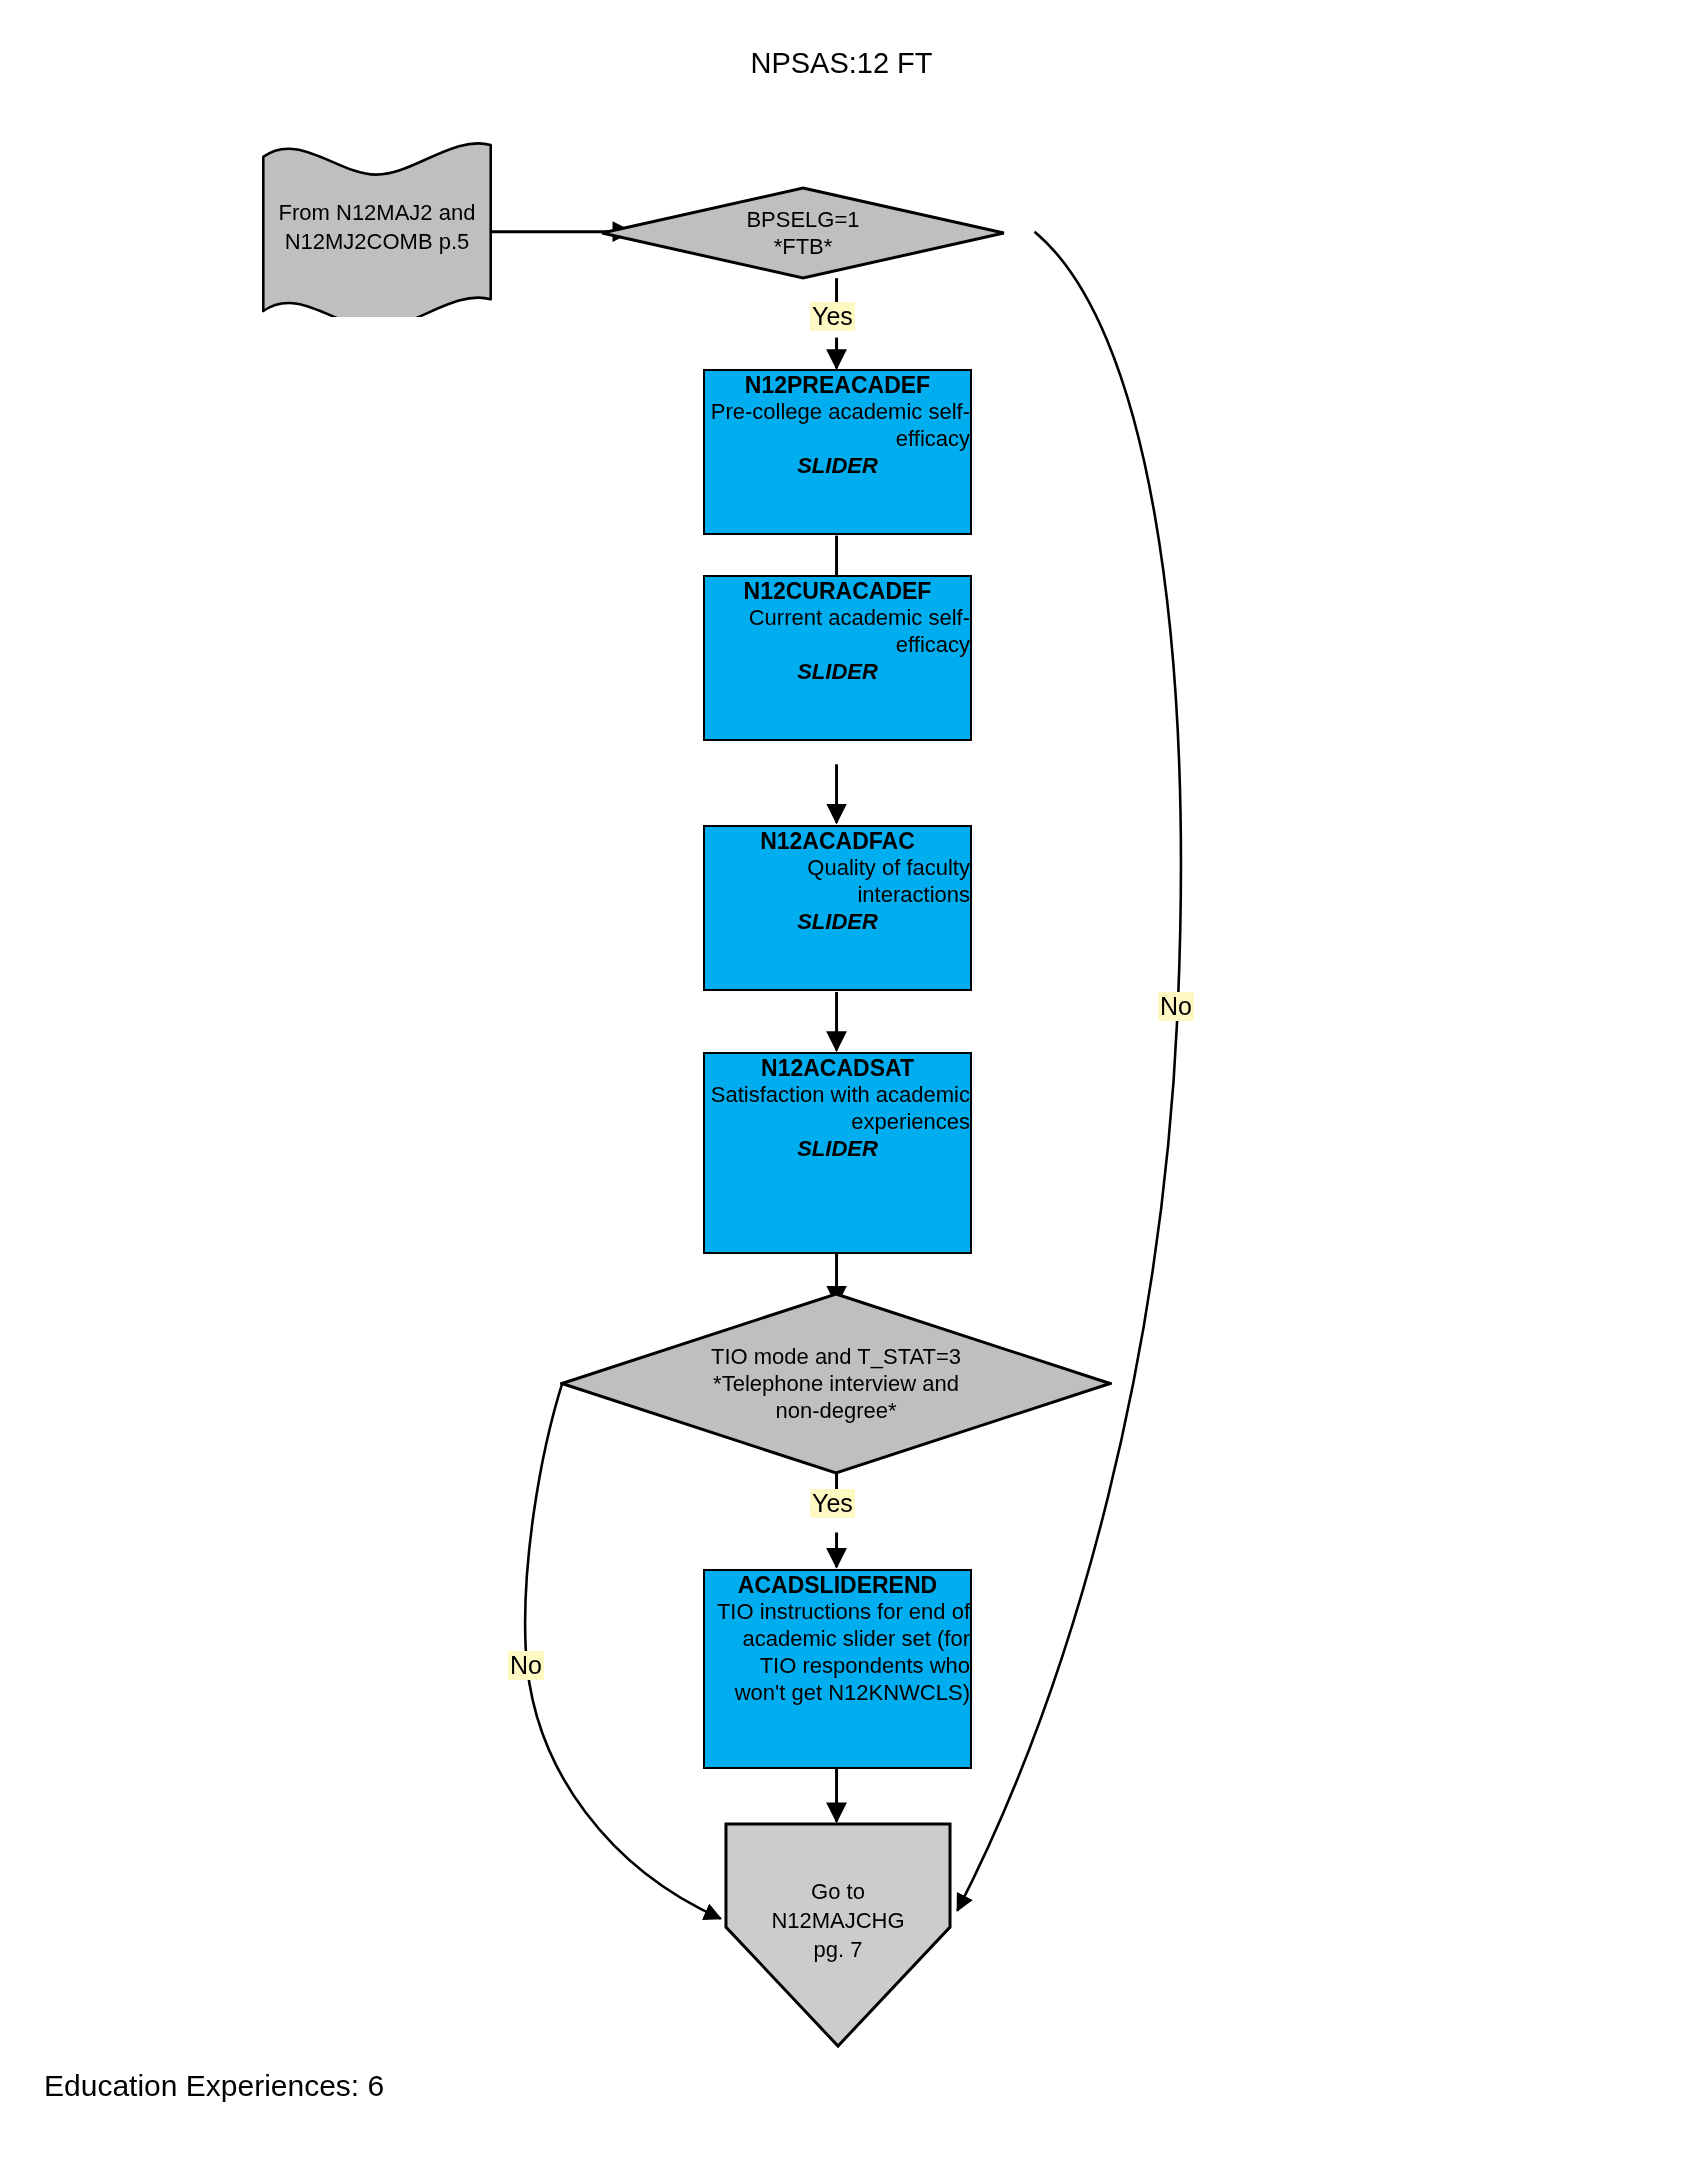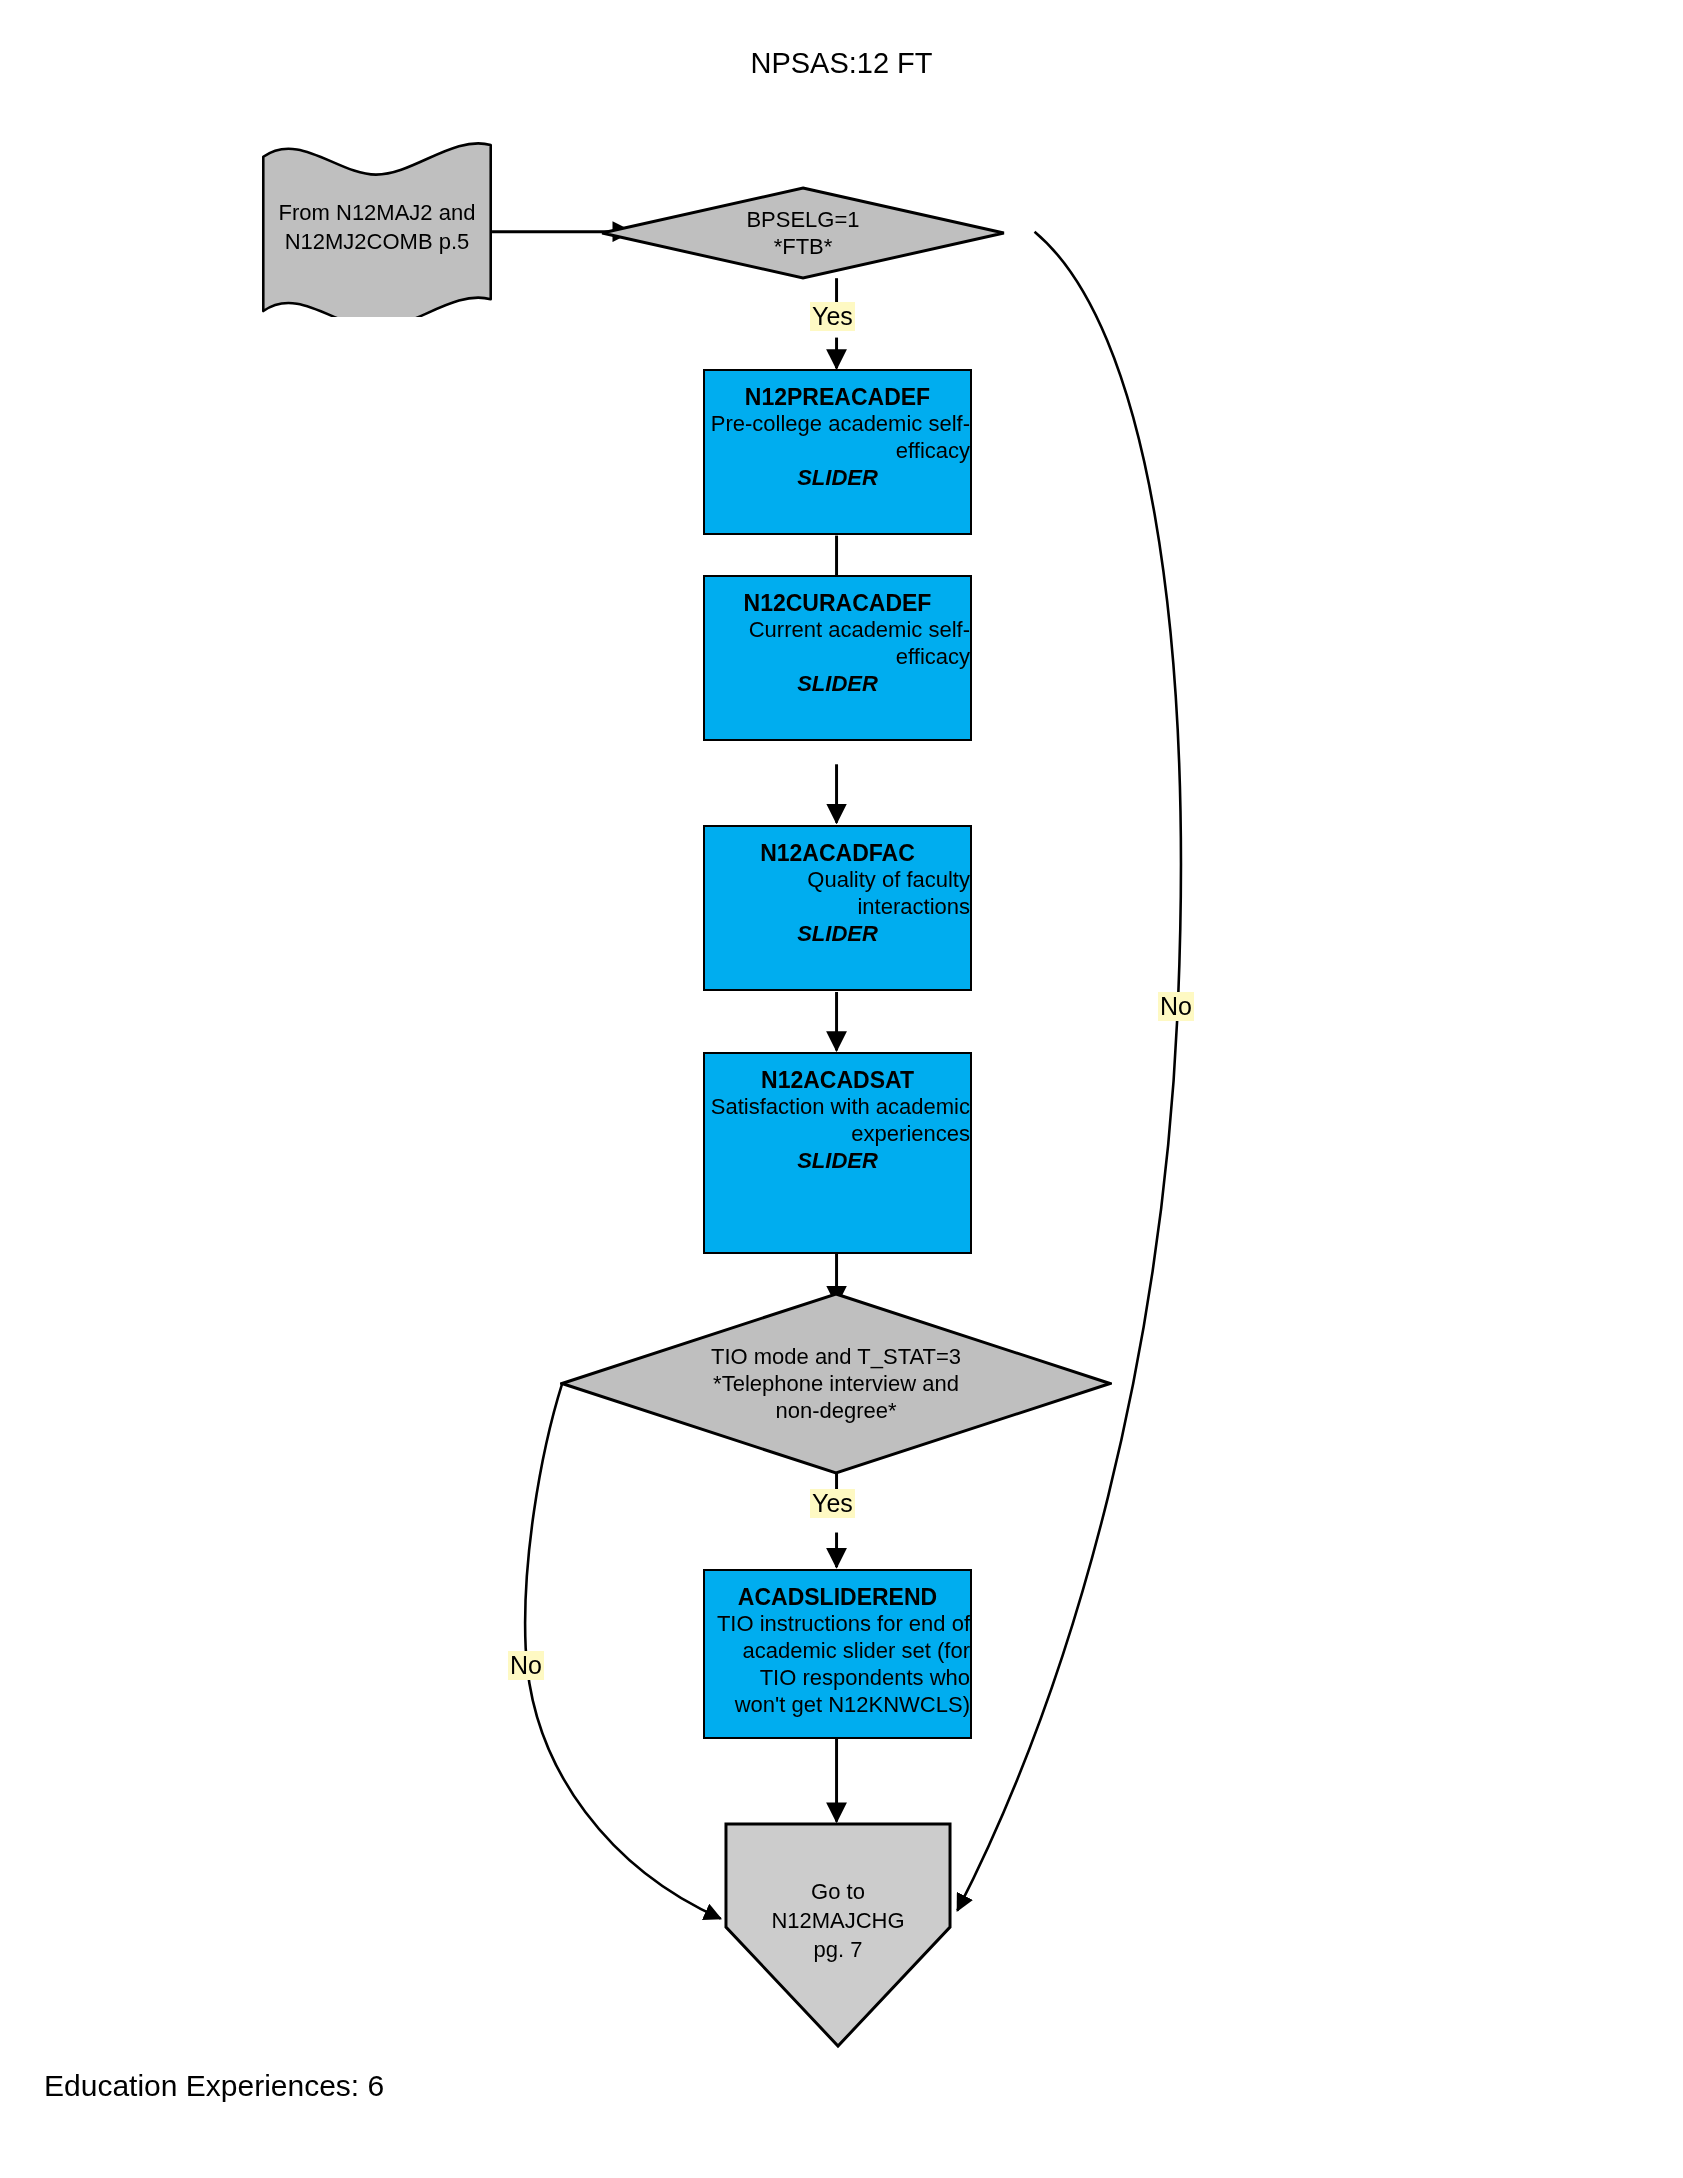--- a/index.html
+++ b/index.html
@@ -47,21 +47,21 @@
     left: 44px;
     top: 2069px;
     font-size: 30px;
     white-space: nowrap;
   }
   
   .proc-box {
     border: 2px solid #000000;
     background: #00ADEF;
     text-align: center;
-    padding-top: 12px;
+    padding-top: 0;
   }
   .proc-box .code {
     font-size: 23px;
     font-weight: bold;
     line-height: 1.22;
     display: block;
   }
   .proc-box .desc {
     font-size: 22px;
     line-height: 1.22;
@@ -235,21 +235,21 @@
     <svg width="552" height="183" viewBox="0 0 558 185">
       <polygon points="279,2 556,92.5 279,183 2,92.5" fill="#BFBFBF" stroke="#000000" stroke-width="3"></polygon>
     </svg>
     <div class="diamond-text">
       <span>TIO mode and T_STAT=3</span>
       <span>*Telephone interview and</span>
       <span>non-degree*</span>
     </div>
   </div>
 
-  <div class="node proc-box" style="left:703px; top:1569px; width:269px; height:170px; padding-top:12px;">
+  <div class="node proc-box" style="left:703px; top:1569px; width:269px; height:200px; padding-top:0;">
     <span class="code">ACADSLIDEREND</span>
     <span class="desc">TIO instructions for end of</span>
     <span class="desc">academic slider set (for</span>
     <span class="desc">TIO respondents who</span>
     <span class="desc">won't get N12KNWCLS)</span>
   </div>
 
   <div class="pent-wrap" style="left:723px; top:1820px; width:230px; height:230px;">
     <svg width="230" height="230" viewBox="0 0 232 232">
       <polygon points="3,4 229,4 229,108 116,228 3,108" fill="#CCCCCC" stroke="#000000" stroke-width="3" stroke-linejoin="miter"></polygon>

